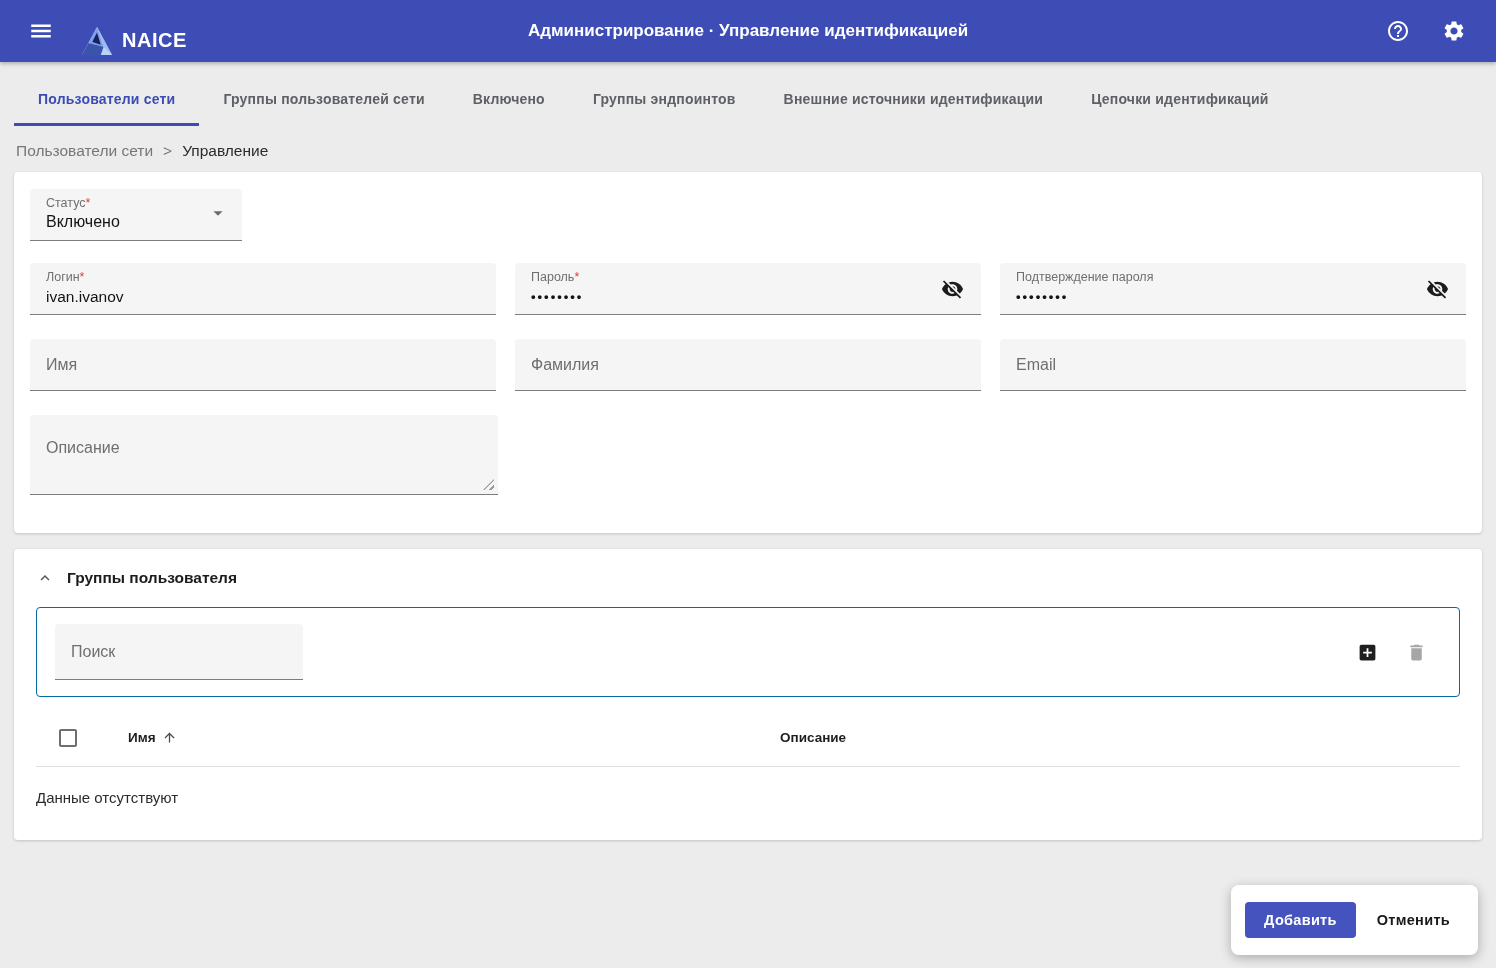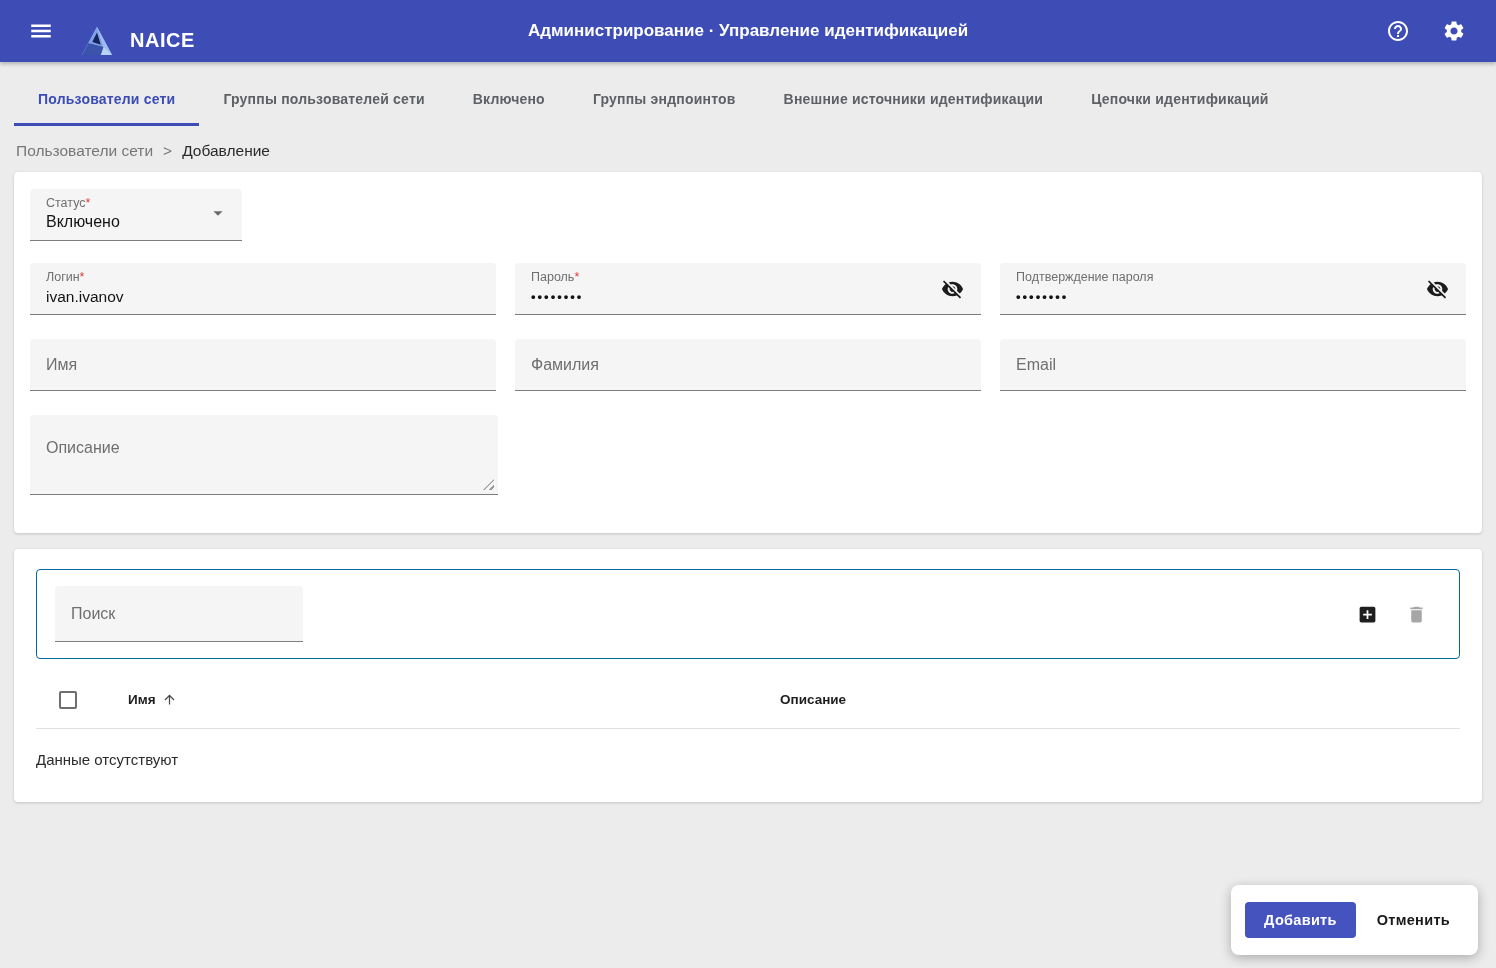--- a/index.html
+++ b/index.html
@@ -12,21 +12,21 @@
     overflow: hidden;
   }
 
   
   .appbar {
     height: 62px; background: #3e4db6; color:#fff;
     display: flex; align-items: center; padding: 0 26px 0 24px;
     position: relative; box-shadow: 0 2px 4px rgba(0,0,0,.25);
   }
   .icon-btn { background: none; border: none; cursor: pointer; display:flex; align-items:center; justify-content:center; padding:4px; }
-  .appbar .brand { display:flex; align-items:center; gap:16px; margin-left: 22px; margin-top: 19px; }
+  .appbar .brand { display:flex; align-items:center; gap:8px; margin-left: 22px; margin-top: 19px; }
   .appbar .app-name { font-size: 20px; font-weight: bold; letter-spacing: .5px; color:#fff; }
   .appbar .bar-title {
     position: absolute; left: 50%; transform: translateX(-50%);
     font-size: 17px; font-weight: bold; white-space: nowrap; color:#fff;
   }
   .appbar .right { margin-left: auto; display: flex; align-items: center; gap: 24px; }
   svg.white { fill: #fff; }
 
   
   .tabs { display: flex; align-items: stretch; height: 52px; padding-left: 14px; margin-top: 12px; }
@@ -157,21 +157,21 @@
   <button class="tab">Группы пользователей сети</button>
   <button class="tab">Включено</button>
   <button class="tab">Группы эндпоинтов</button>
   <button class="tab">Внешние источники идентификации</button>
   <button class="tab">Цепочки идентификаций</button>
 </nav>
 
 <div class="breadcrumb">
   <span class="parent">Пользователи сети</span>
   <span class="sep">&gt;</span>
-  <span class="current">Добавление</span>
+  <span class="current">Управление</span>
 </div>
 
 <section class="card form-card">
 
   <div class="field select-field">
     <span class="flabel"><span>Статус</span><span class="asterisk">*</span></span>
     <span class="fvalue">Включено</span>
     <span class="trailing">
       <svg width="22" height="22" viewBox="0 0 24 24" fill="#6b6b6b">
           <path d="M7 10l5 5 5-5z"></path>
@@ -216,20 +216,28 @@
     </div>
   </div>
 
   <div class="field textarea-field" style="margin-bottom:0;">
     <span class="flabel">Описание</span>
     <span class="resize-handle"></span>
   </div>
 </section>
 
 <section class="card groups-card">
+  <div class="groups-header">
+    <button class="icon-btn" style="padding:0;">
+      <svg width="18" height="18" viewBox="0 0 24 24" fill="#555">
+          <path d="M12 8l-6 6 1.41 1.41L12 10.83l4.59 4.58L18 14l-6-6z"></path>
+        </svg>
+    </button>
+    <span class="gtitle">Группы пользователя</span>
+  </div>
 
   <div class="toolbar">
     <div class="field empty search-field">
       <span class="flabel">Поиск</span>
     </div>
     <div class="tools">
       <button class="icon-btn" style="padding:0;">
         <svg width="21" height="21" viewBox="0 0 24 24" fill="#1f1f1f">
             <path d="M19 3H5c-1.1 0-2 .89-2 2v14c0 1.1.9 2 2 2h14c1.1 0 2-.9 2-2V5c0-1.1-.9-2-2-2zm-2 10h-4v4h-2v-4H7v-2h4V7h2v4h4v2z"></path>
           </svg>

